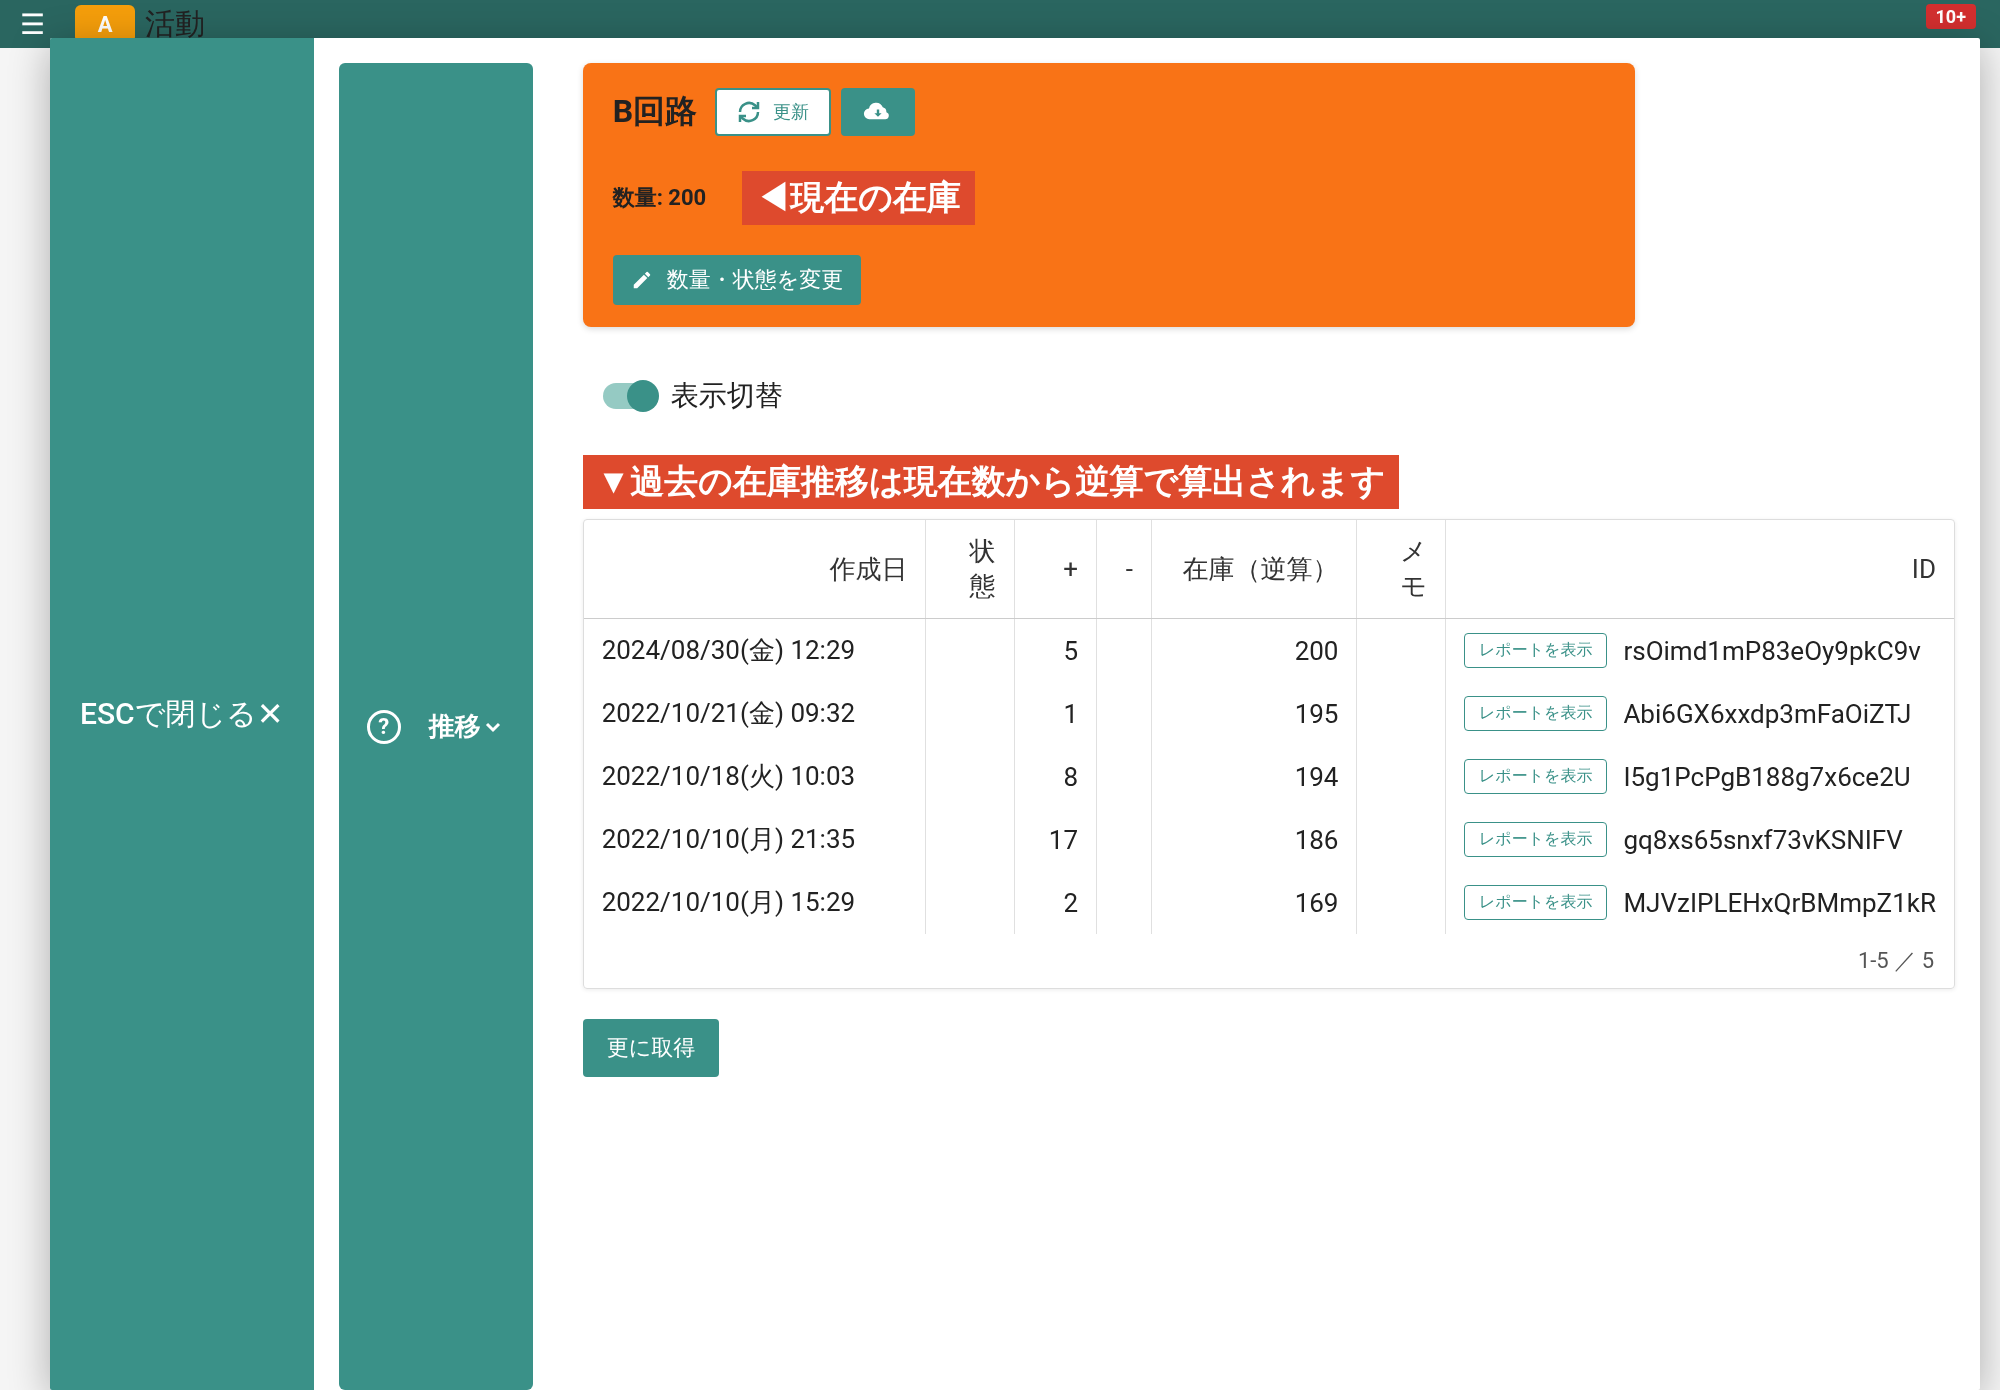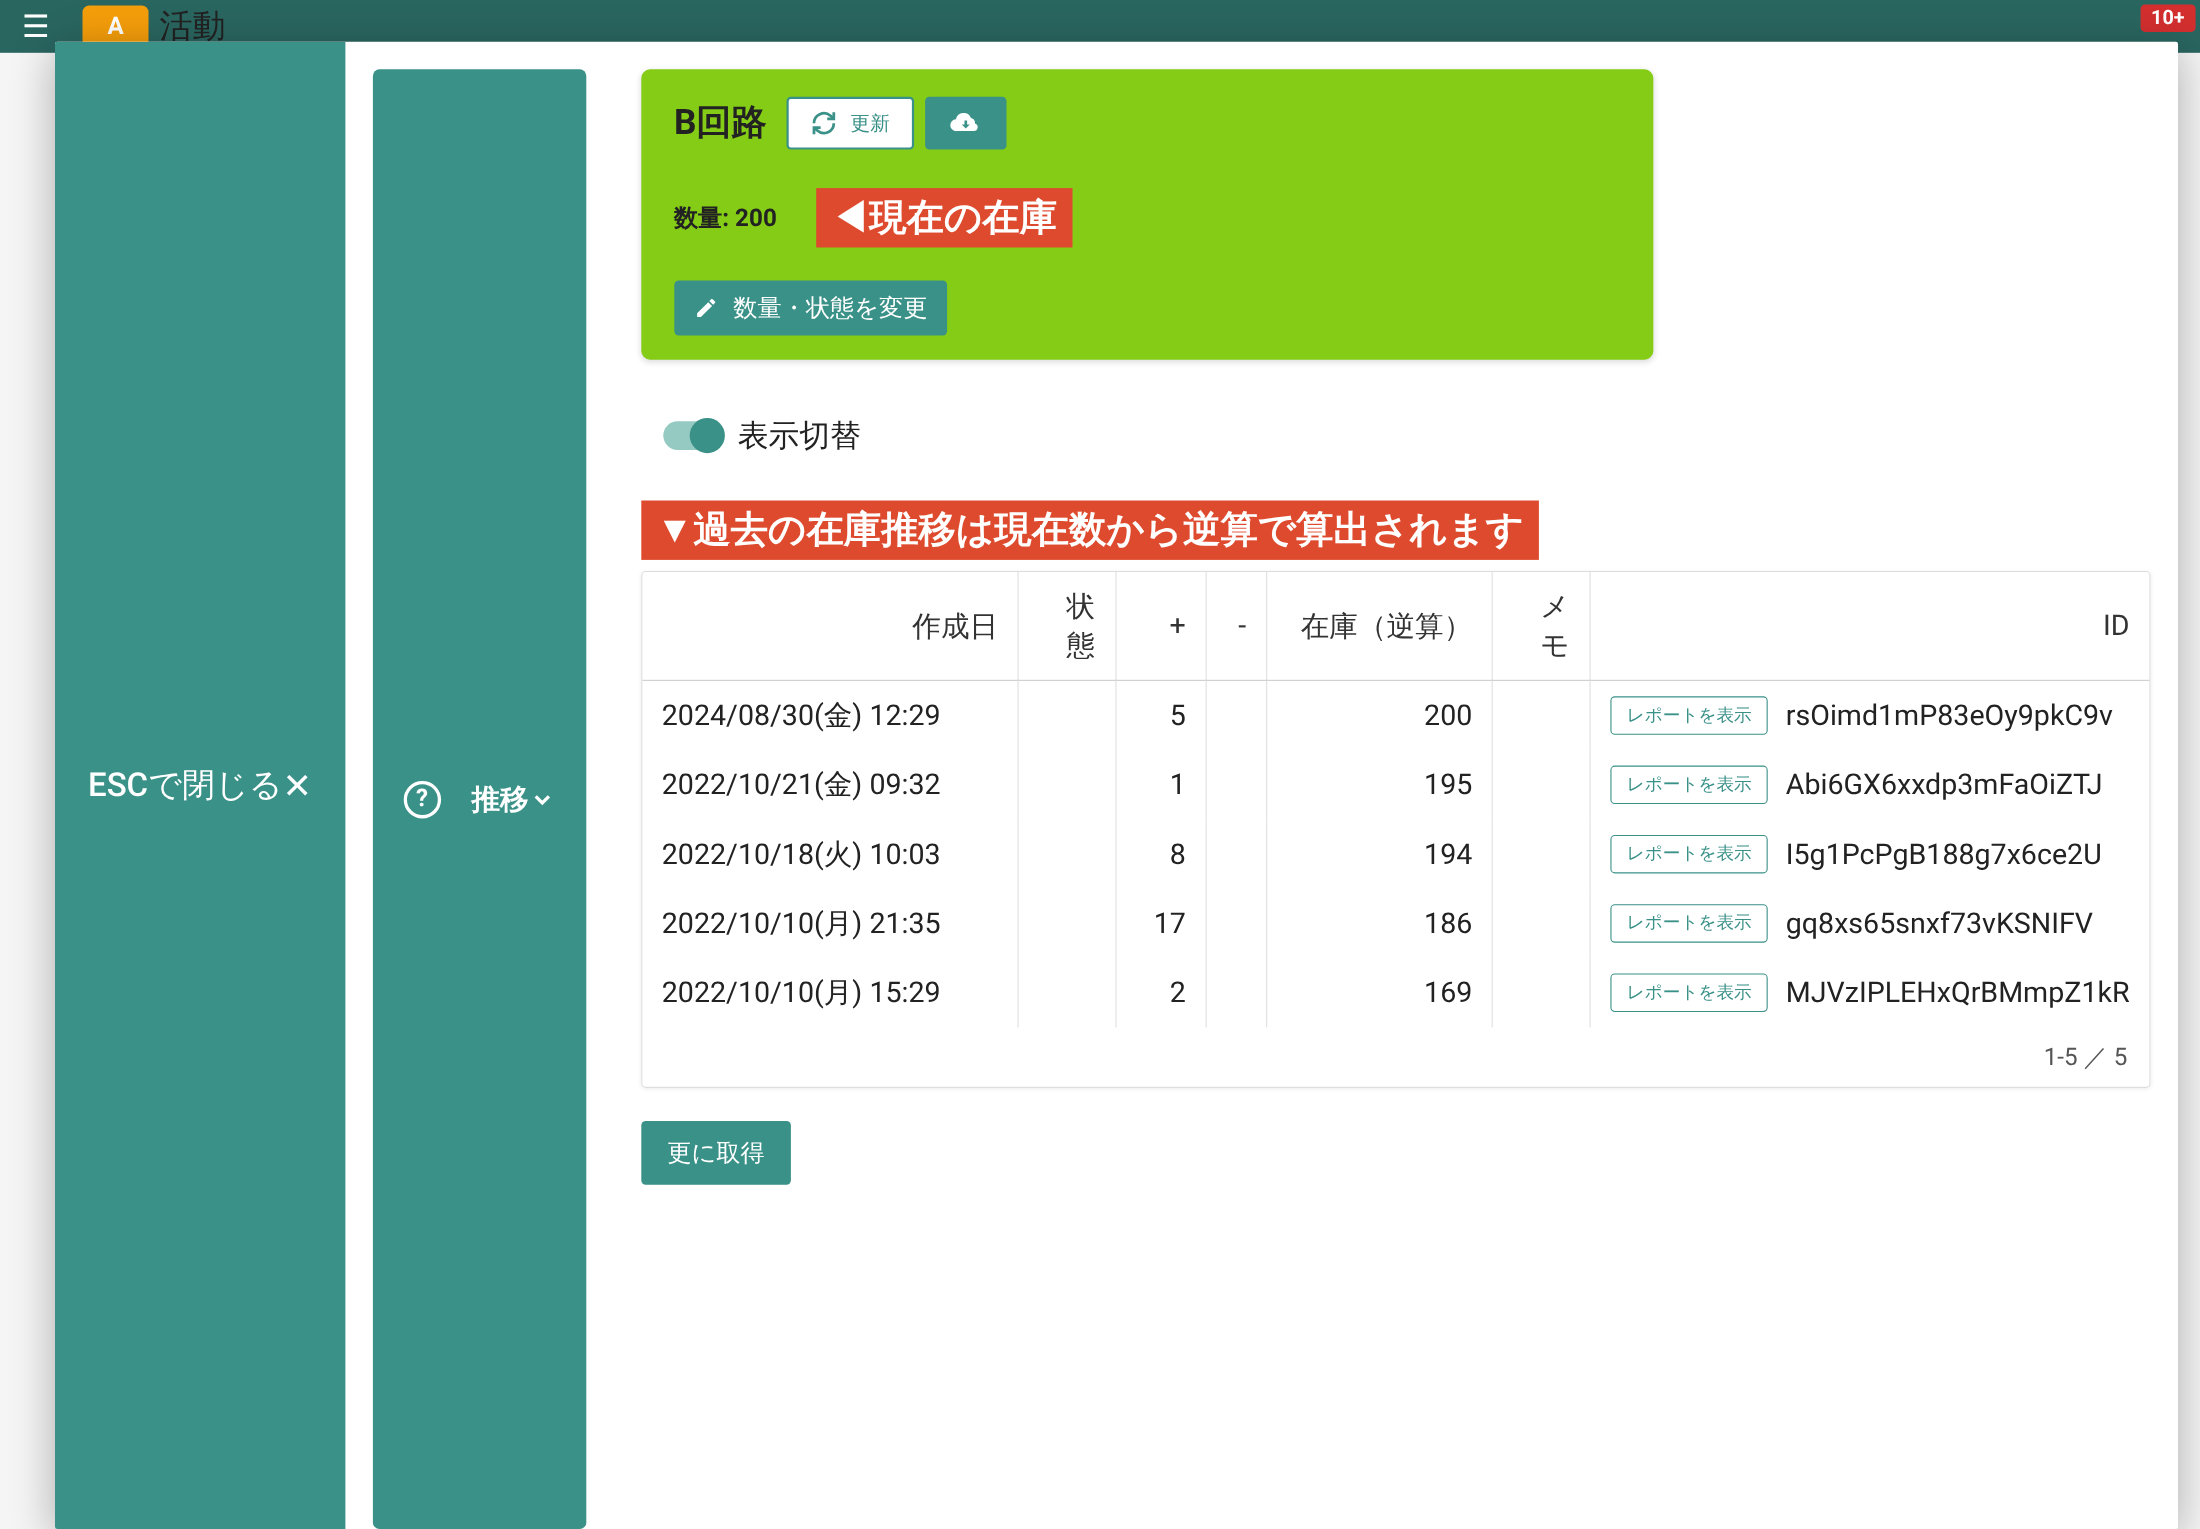--- a/index.html
+++ b/index.html
@@ -46,21 +46,21 @@
       font-size: 22px;
       margin-right: 10px;
     }
     .bg-title {
       color: #222;
       font-size: 30px;
       font-weight: 400;
     }
     .bg-notif {
       position: absolute;
-      right: 4px;
+      right: 24px;
       top: 4px;
       background: #d32f2f;
       color: #fff;
       padding: 2px 10px;
       border-radius: 4px;
       font-size: 18px;
       font-weight: bold;
     }
     
     
@@ -132,24 +132,24 @@
     
     
     .content {
       padding: 25px;
       flex: 1;
       overflow: auto;
     }
     
     
     .card-blue {
-      background: #84cc16;
+      background: #f97316;
       border-radius: 8px;
       padding: 25px 30px 22px 30px;
-      width: 920px;
+      width: 1052px;
       box-shadow: 0 2px 6px rgba(0,0,0,0.15);
     }
     .card-row1 {
       display: flex;
       align-items: center;
       gap: 10px;
       margin-bottom: 35px;
     }
     .card-title {
       font-size: 32px;

